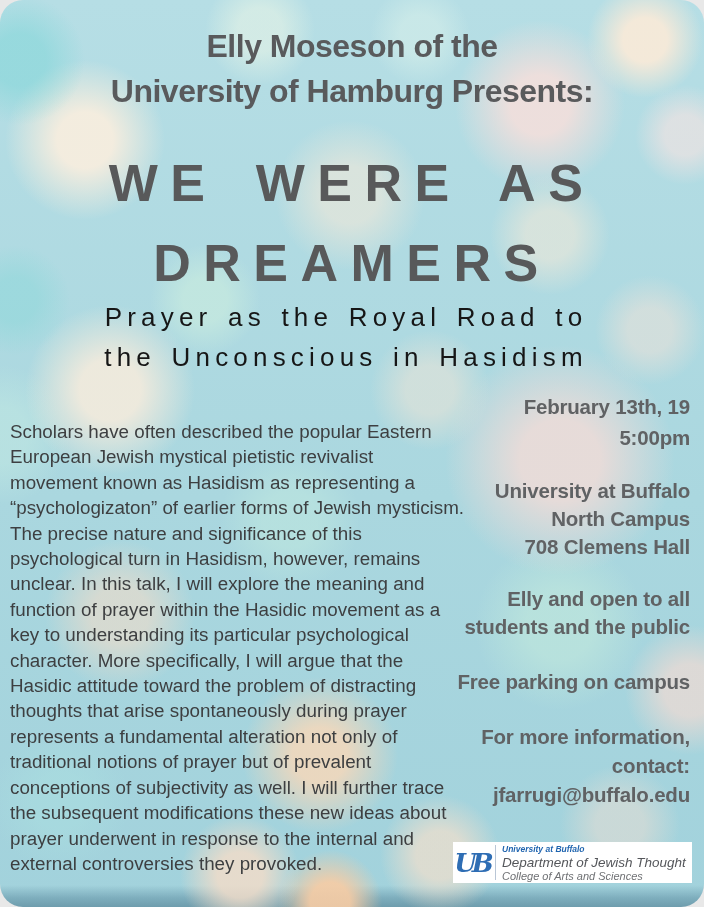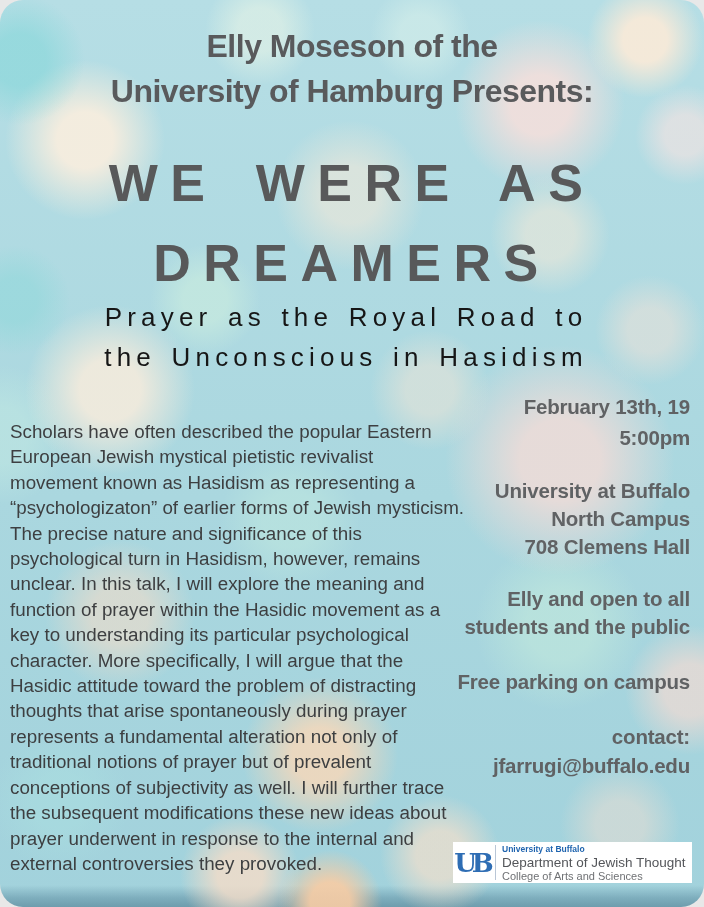--- a/index.html
+++ b/index.html
@@ -79,21 +79,21 @@
   }
   .g-datetime { top:391px; line-height:31px; }
   .g-location { top:477px; line-height:28px; }
   .g-admission{ top:585px; line-height:28px; }
   .g-parking  { top:667px; }
   .g-contact  { top:722px; line-height:29px; }
   .logo-box {
     position:absolute; left:453px; top:842px;
     width:239px; height:41px;
     background:#ffffff;
-    display:flex; align-items:center;
+    display:flex; align-items:center;font-style:italic;
   }
   .ub-mark-wrap { width:42px; display:flex; justify-content:center; align-items:center; }
   .ub-mark {
     font-family:"DejaVu Serif", serif;
     font-weight:bold; font-size:26px; letter-spacing:-5px;
     color:#2e6db4; padding-right:5px;
   }
   .logo-divider { width:1px; height:35px; background:#b9c6d6; }
   .logo-text { padding-left:6px; display:flex; flex-direction:column; justify-content:center; }
   .logo-org1 { color:#1f64af; font-weight:bold; font-size:8.5px; line-height:10px; }
@@ -136,20 +136,21 @@
   <div class="detail-group g-admission">
     <div>Elly and open to all</div>
     <div>students and the public</div>
   </div>
 
   <div class="detail-group g-parking">
     <div>Free parking on campus</div>
   </div>
 
   <div class="detail-group g-contact">
+    <div>For more information,</div>
     <div>contact:</div>
     <div>jfarrugi@buffalo.edu</div>
   </div>
 
   <div class="logo-box">
     <div class="ub-mark-wrap">
       <span class="ub-mark">UB</span>
     </div>
     <div class="logo-divider"></div>
     <div class="logo-text">

